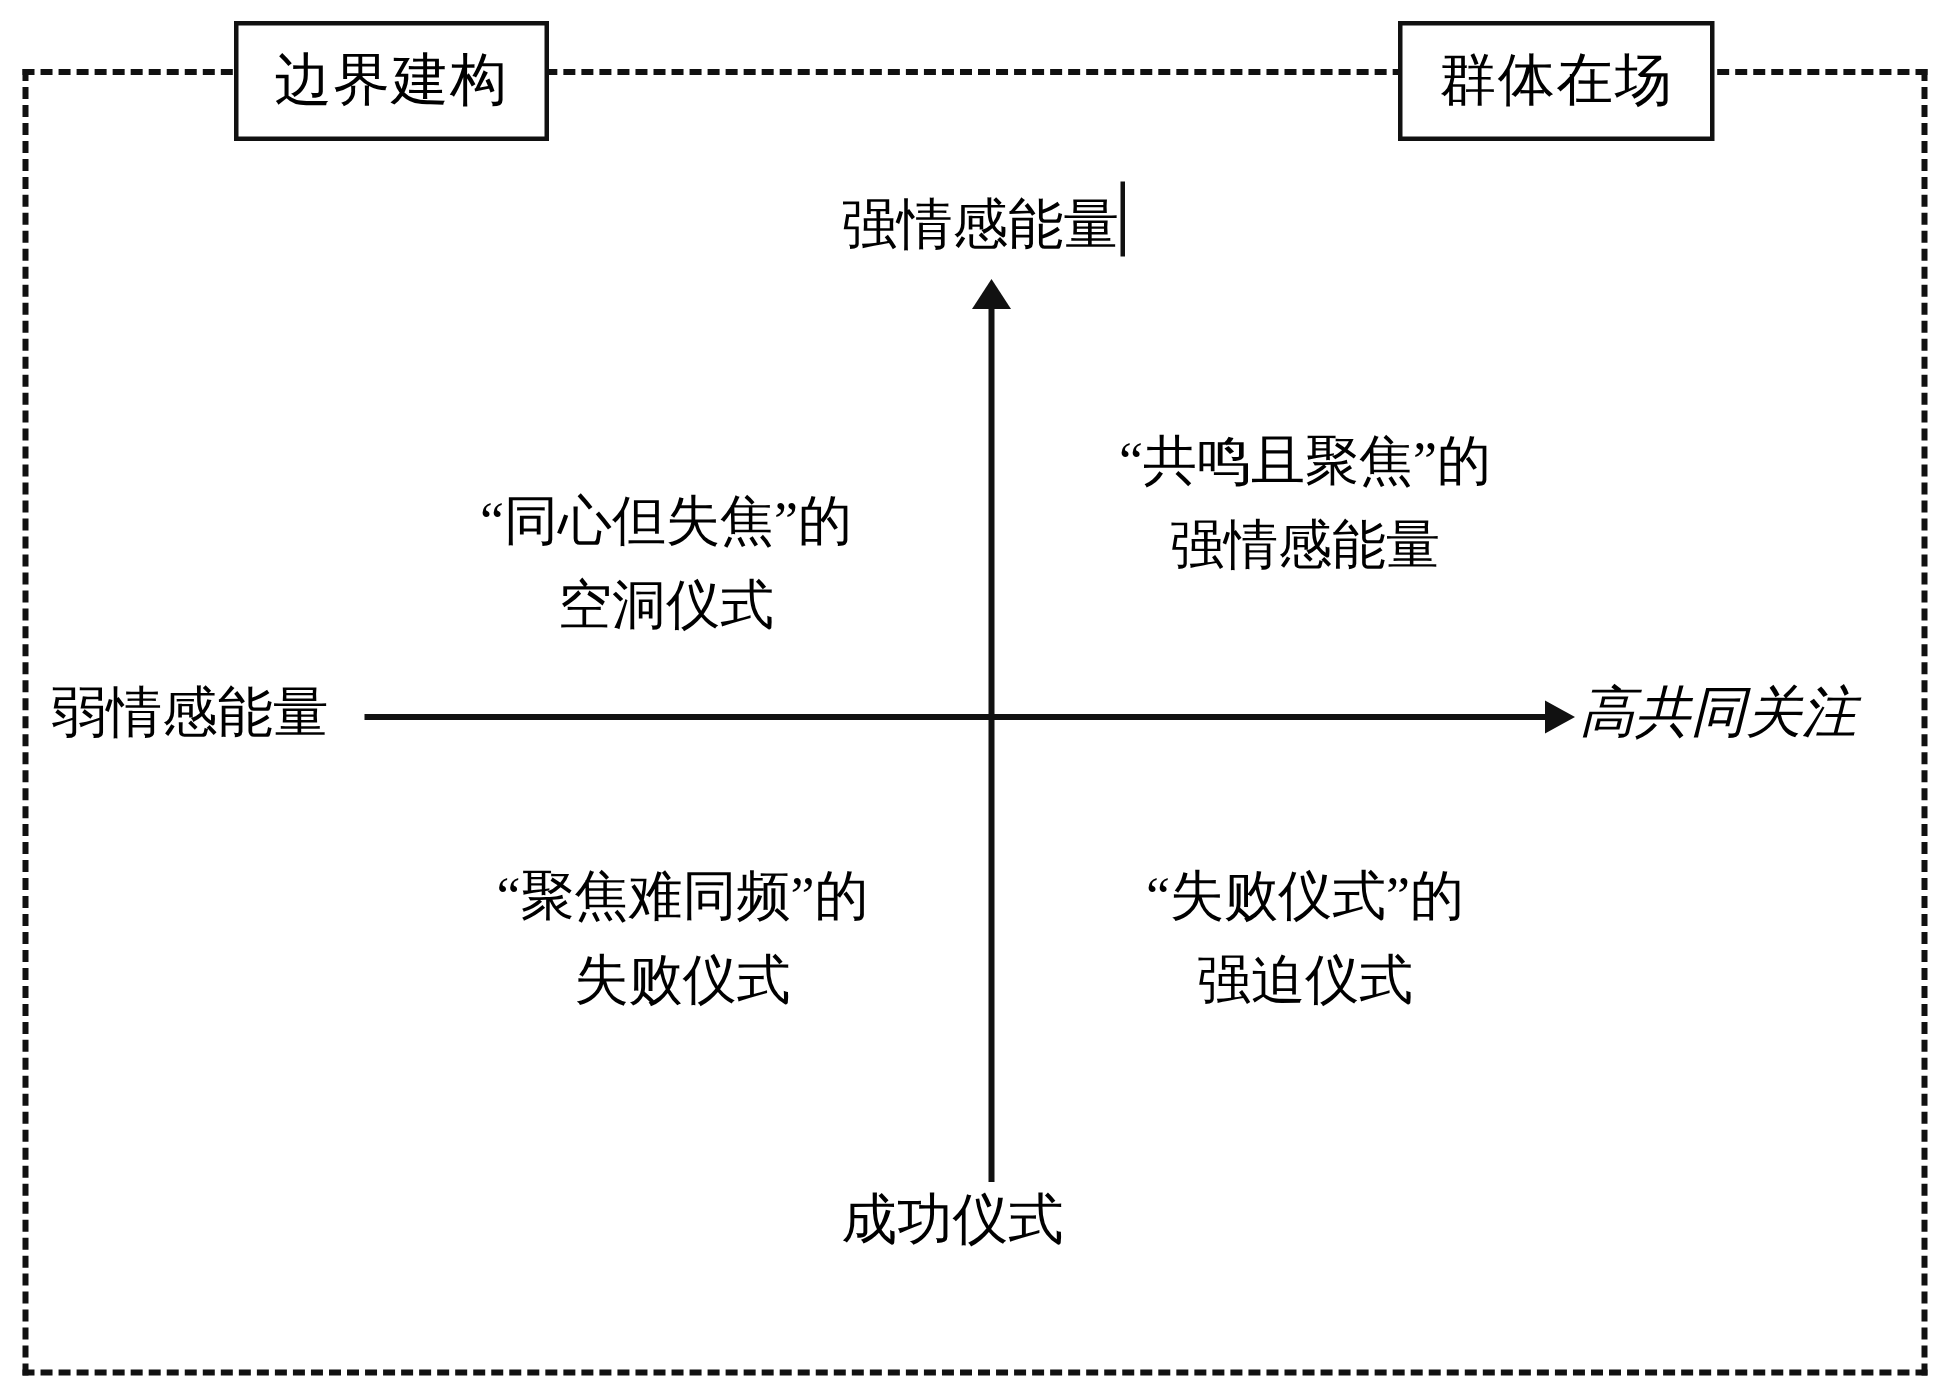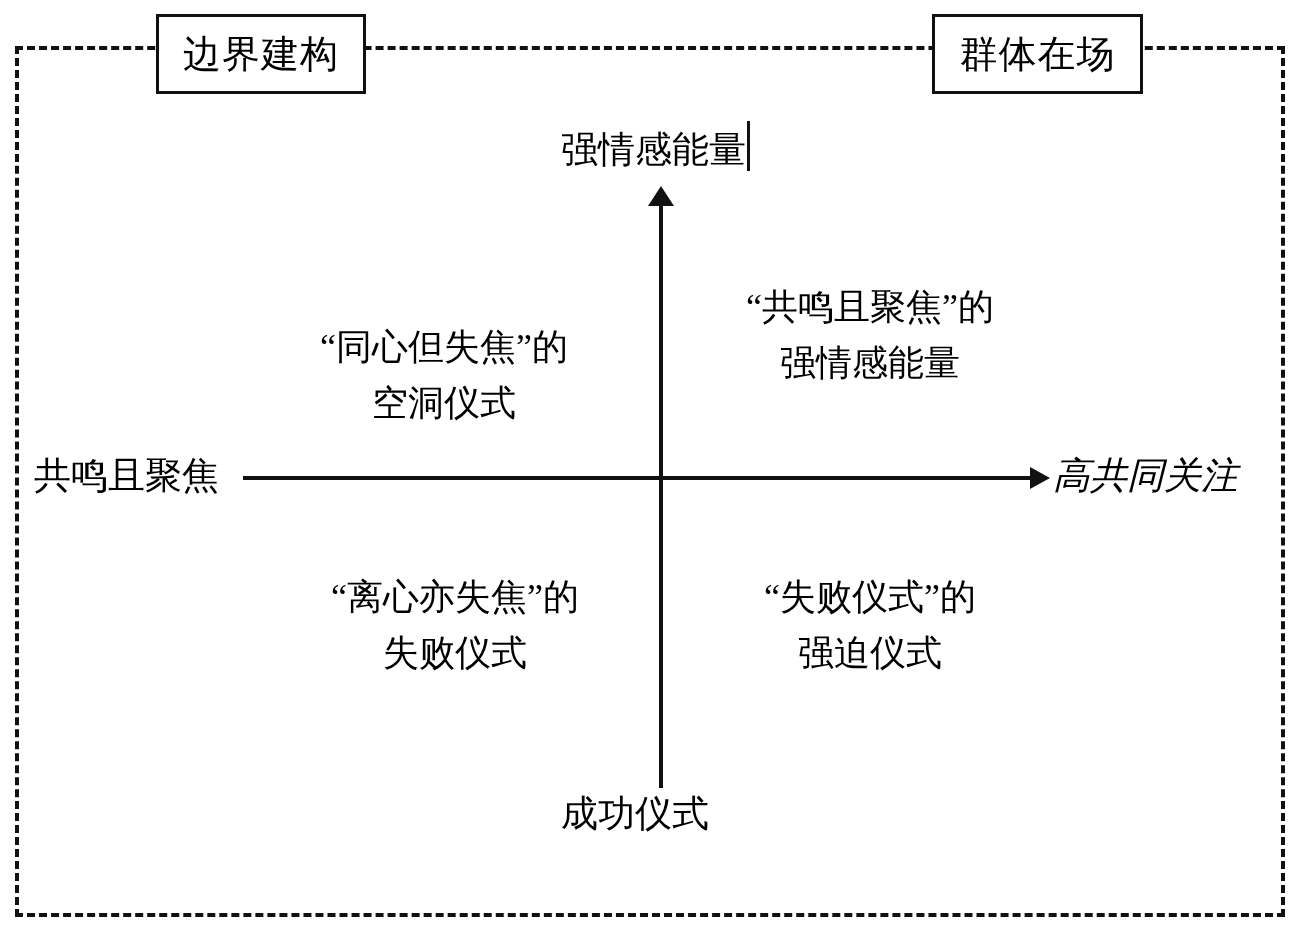--- a/index.html
+++ b/index.html
@@ -163,29 +163,29 @@
   <div class="axis-line" id="v-axis"></div>
   <div class="arrow-head" id="v-arrow"></div>
 
   <div class="axis-line" id="h-axis"></div>
   <div class="arrow-head" id="h-arrow"></div>
 
   <div class="axis-label" id="label-strong-energy"><span>强情感能量</span><span class="caret"></span></div>
 
   <div class="axis-label" id="label-weak-energy">成功仪式</div>
 
-  <div class="axis-label" id="label-low-attention">共鸣且聚焦</div>
+  <div class="axis-label" id="label-low-attention">弱情感能量</div>
 
   <div class="axis-label" id="label-high-attention">高共同关注</div>
 
   <div class="quadrant-label" id="quadrant-top-left">“同心但失焦”的
 空洞仪式</div>
 
   <div class="quadrant-label" id="quadrant-top-right">“共鸣且聚焦”的
 强情感能量</div>
 
-  <div class="quadrant-label" id="quadrant-bottom-left">“离心亦失焦”的
+  <div class="quadrant-label" id="quadrant-bottom-left">“聚焦难同频”的
 失败仪式</div>
 
   <div class="quadrant-label" id="quadrant-bottom-right">“失败仪式”的
 强迫仪式</div>
 
 </div>
 
 </body></html>

